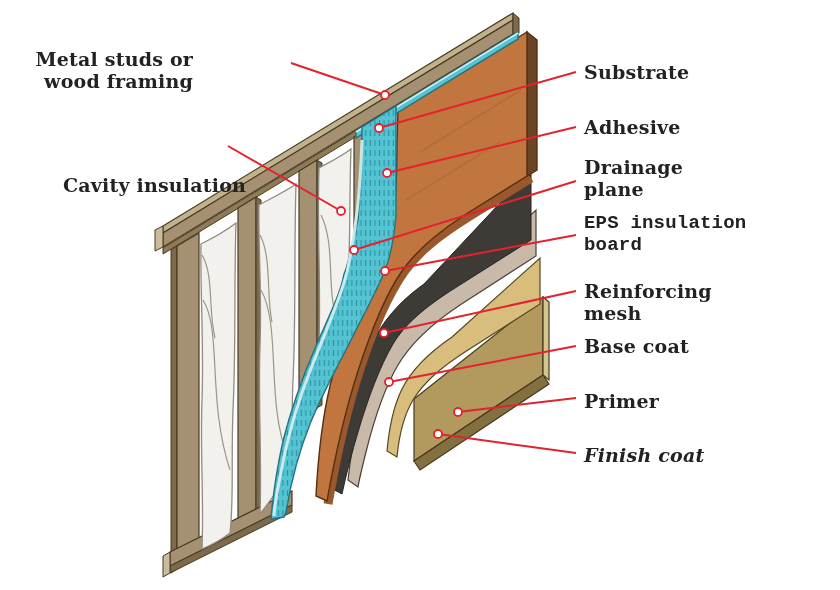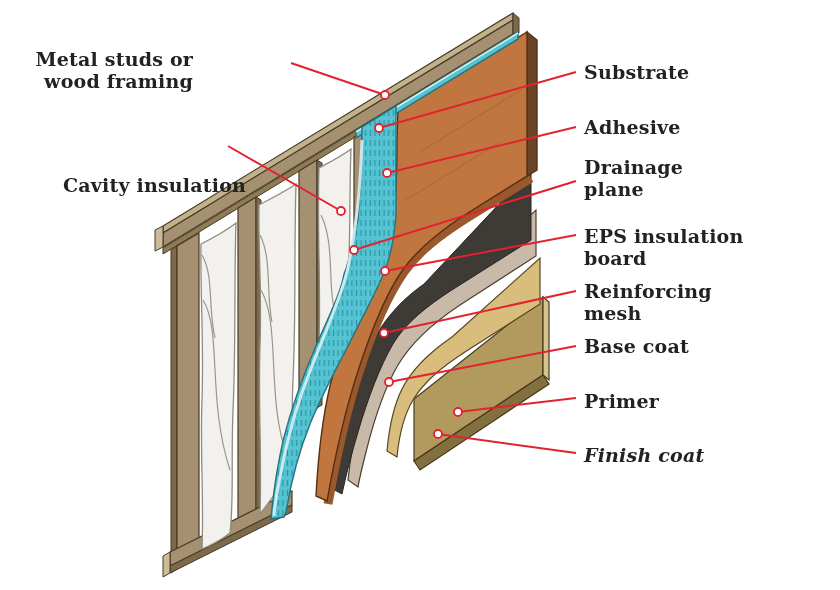--- a/index.html
+++ b/index.html
@@ -9,21 +9,21 @@
   }
   #stage{position:absolute;left:0;top:0;width:748px;height:590px;}
   svg{position:absolute;left:0;top:0;}
   .lbl{
     position:absolute;color:#222222;font-size:19px;line-height:1.16;font-weight:700;
     letter-spacing:.2px;white-space:pre-line;
   }
   .lbl.right{left:584px;text-align:left;}
   .lbl.l1{right:555px;top:48px;text-align:right;}
   .lbl.l2{left:63px;top:130px;margin-top:44px;}
-  .r0{top:61px;}  .r1{top:116px;} .r2{top:156px;} .r3{top:225px;}
+  .r0{top:61px;}  .r1{top:116px;} .r2{top:156px;} .r3{top:212px;font-family:Liberation Mono, monospace;}
   .r4{top:280px;} .r5{top:335px;} .r6{top:390px;} .r7{top:444px;font-style:italic;}
   
   .wood{stroke:#473b24;stroke-width:1.2;}
   .woodthin{stroke:#473b24;stroke-width:1;}
   .batt{stroke:#8f8b82;stroke-width:1.3;}
   .battline{fill:none;stroke:#9b968c;stroke-width:1.2;}
   .tealp{stroke:#25707e;stroke-width:1.4;}
   .orangep{stroke:#572f12;stroke-width:1.4;}
   .blackp{stroke:#262321;stroke-width:1;}
   .taupep{stroke:#494034;stroke-width:1.2;}

